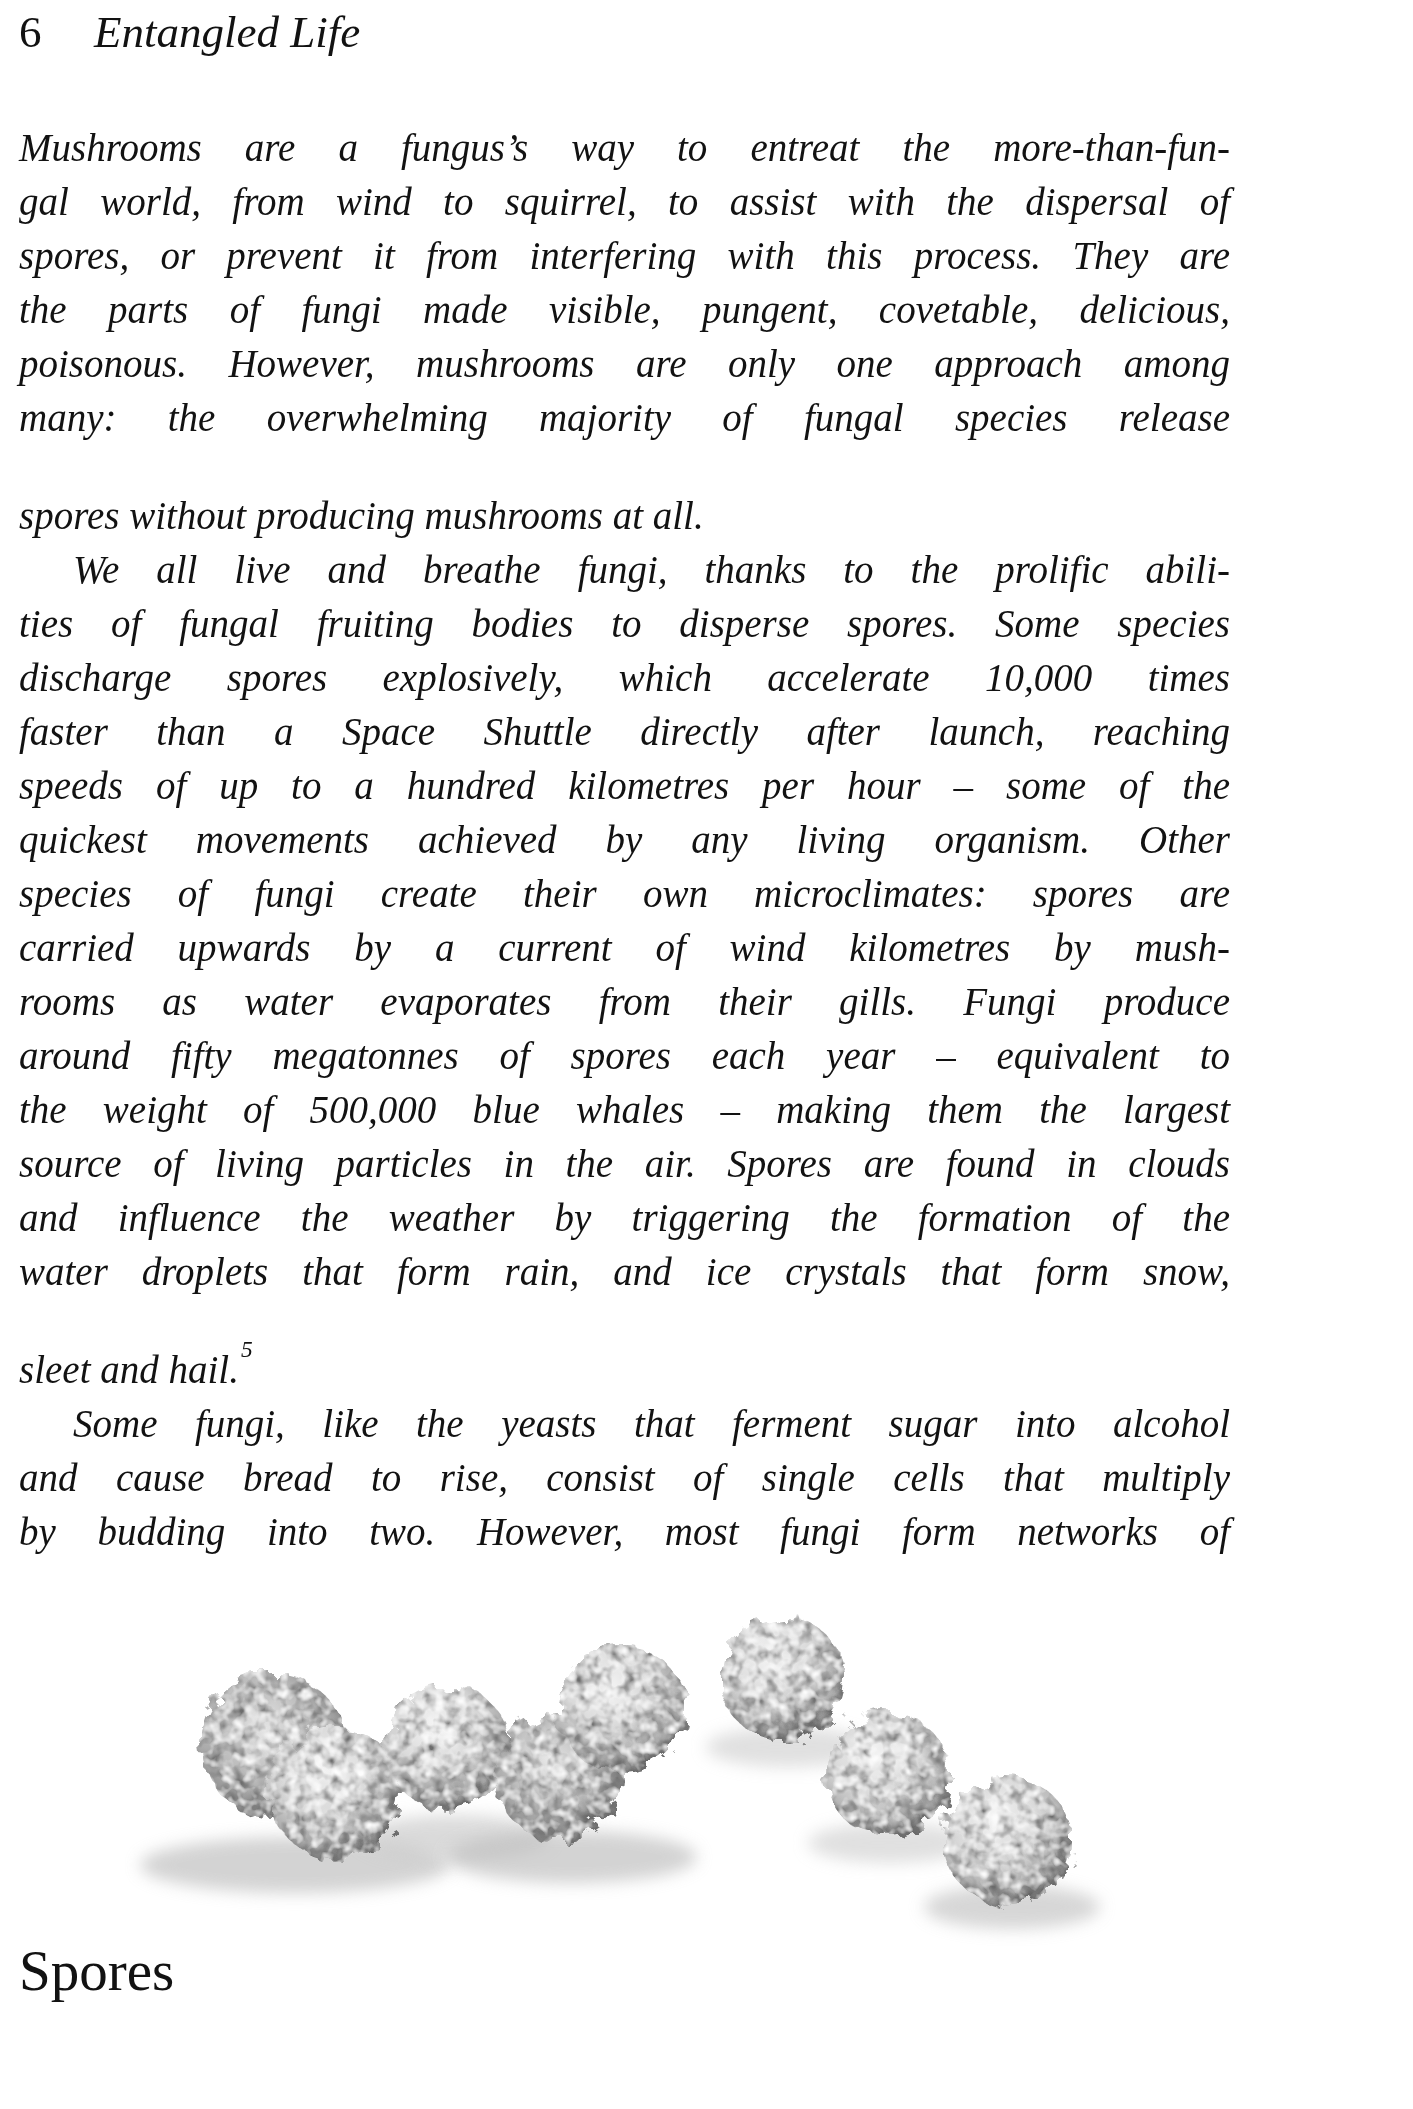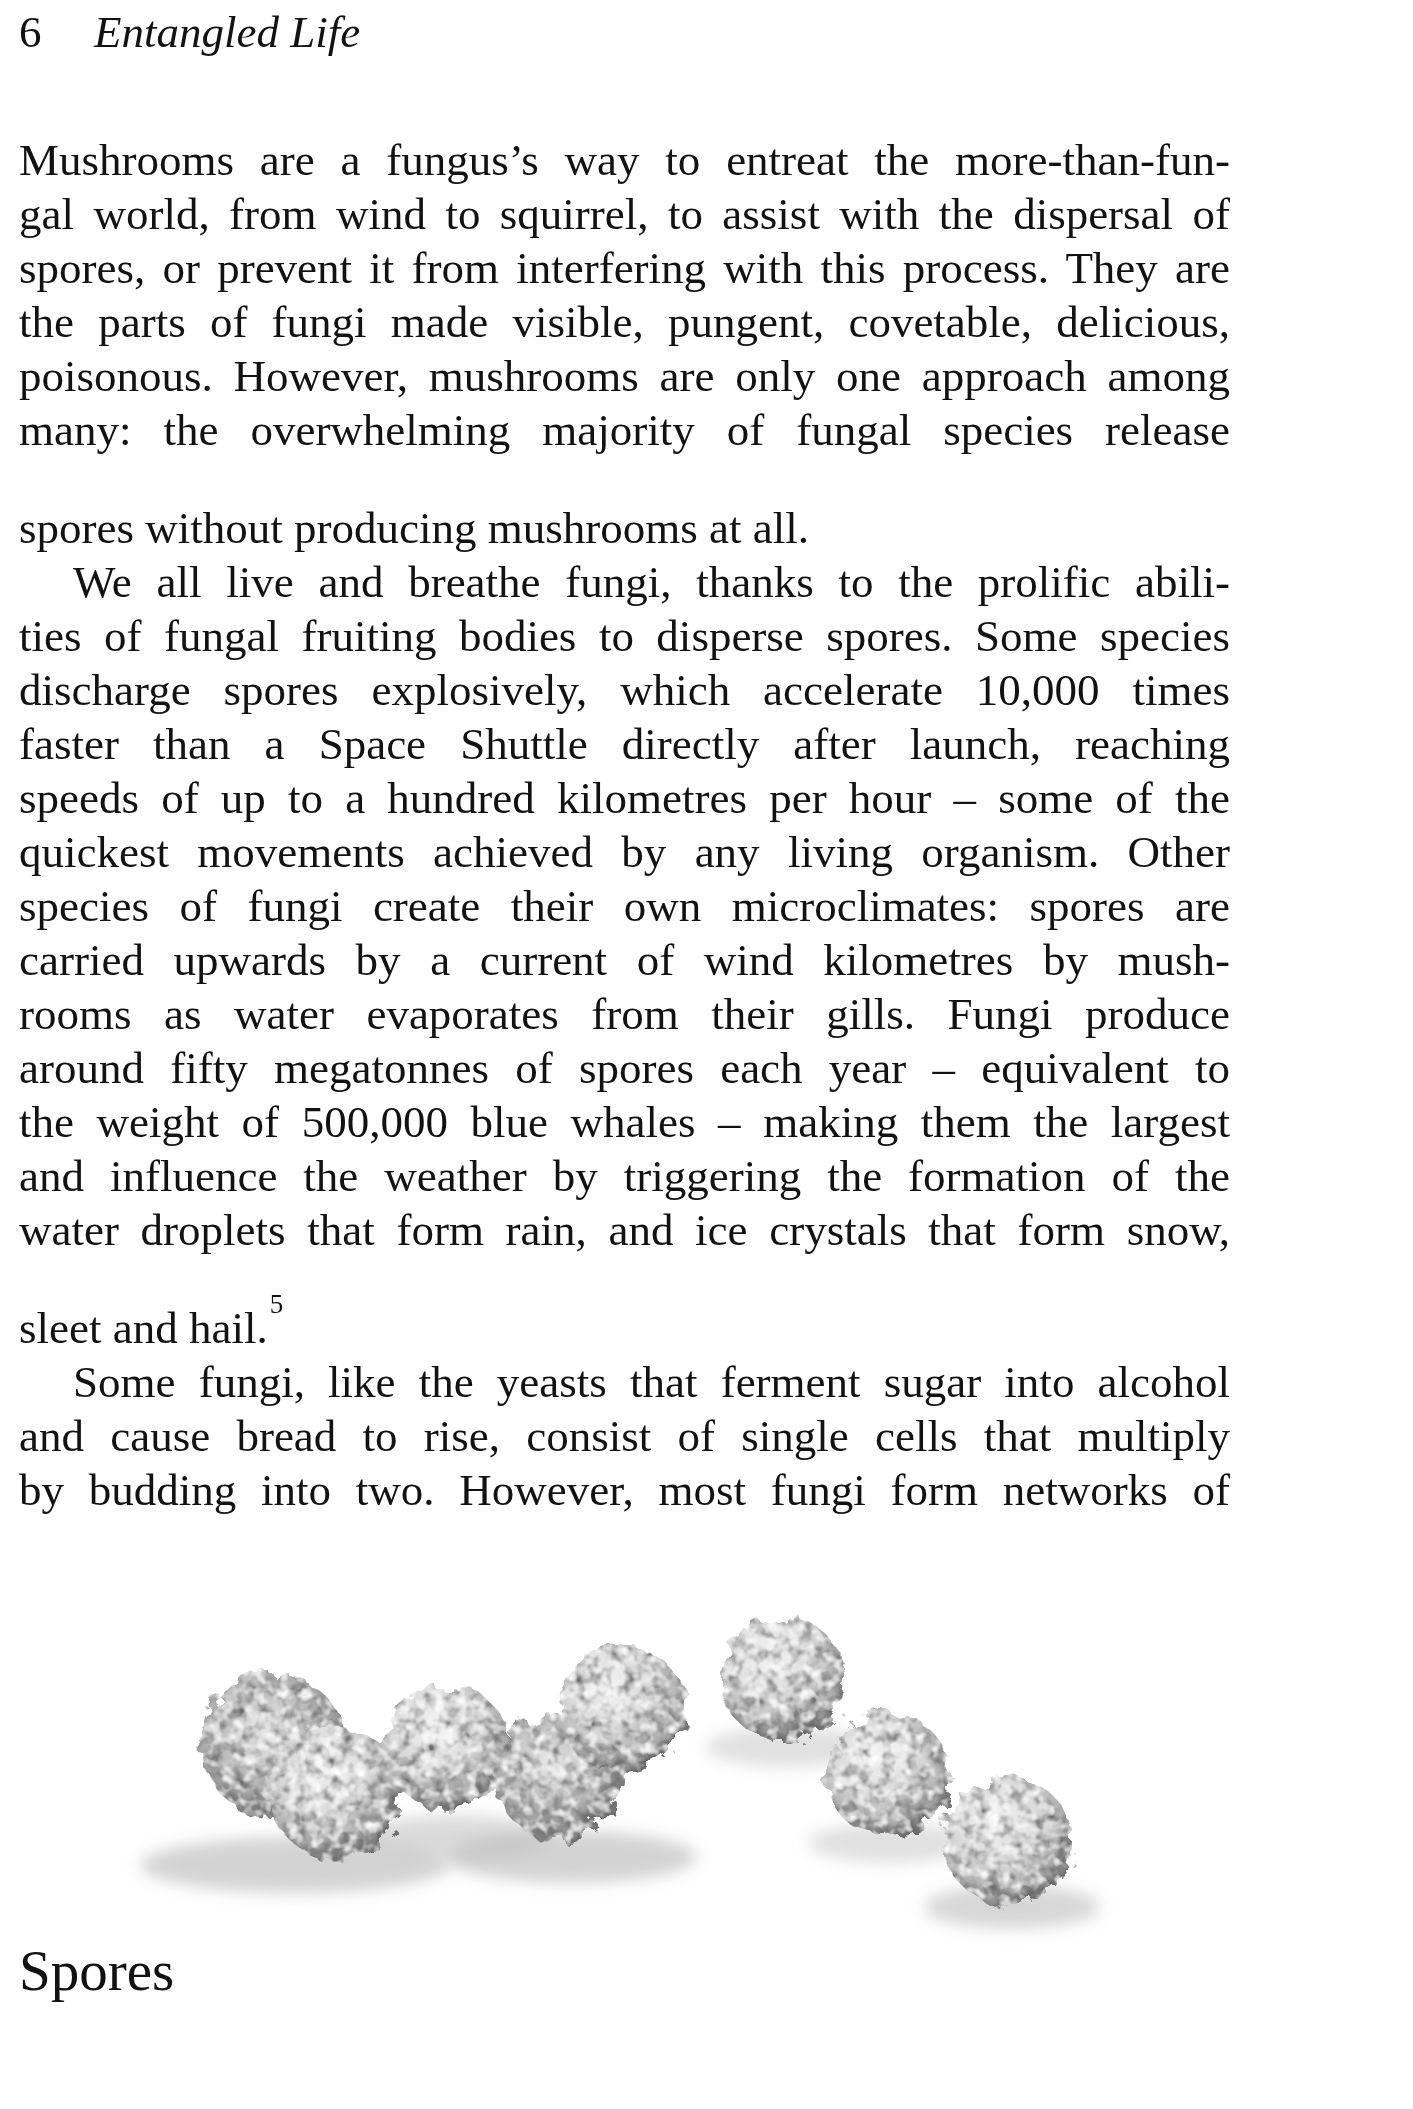--- a/index.html
+++ b/index.html
@@ -32,25 +32,26 @@
     width: 75px;
   }
   .running-head .book-title {
     font-style: italic;
   }
 
   
   .body-text {
     position: absolute;
     left: 19px;
-    top: 133px;
+    top: 121px;
     width: 1211px;
-    font-size: 45px;
+    font-size: 39px;
     line-height: 54px;
     font-variant-numeric: oldstyle-nums;
+    font-style: italic;
   }
   .line {
     text-align: justify;
     text-align-last: justify;
   }
   .line.ragged {
     text-align-last: left;
     margin-top: 44px;
   }
   .line.indent {
@@ -109,20 +110,21 @@
       <div class="line">ties of fungal fruiting bodies to disperse spores. Some species</div>
       <div class="line">discharge spores explosively, which accelerate 10,000 times</div>
       <div class="line">faster than a Space Shuttle directly after launch, reaching</div>
       <div class="line">speeds of up to a hundred kilometres per hour – some of the</div>
       <div class="line">quickest movements achieved by any living organism. Other</div>
       <div class="line">species of fungi create their own microclimates: spores are</div>
       <div class="line">carried upwards by a current of wind kilometres by mush-</div>
       <div class="line">rooms as water evaporates from their gills. Fungi produce</div>
       <div class="line">around fifty megatonnes of spores each year – equivalent to</div>
       <div class="line">the weight of 500,000 blue whales – making them the largest</div>
+      <div class="line">source of living particles in the air. Spores are found in clouds</div>
       <div class="line">and influence the weather by triggering the formation of the</div>
       <div class="line">water droplets that form rain, and ice crystals that form snow,</div>
       <div class="line ragged">
         <span>sleet and hail.</span><sup class="fnref">5</sup>
       </div>
     </div>
 
     <div class="para">
       <div class="line indent">Some fungi, like the yeasts that ferment sugar into alcohol</div>
       <div class="line">and cause bread to rise, consist of single cells that multiply</div>

